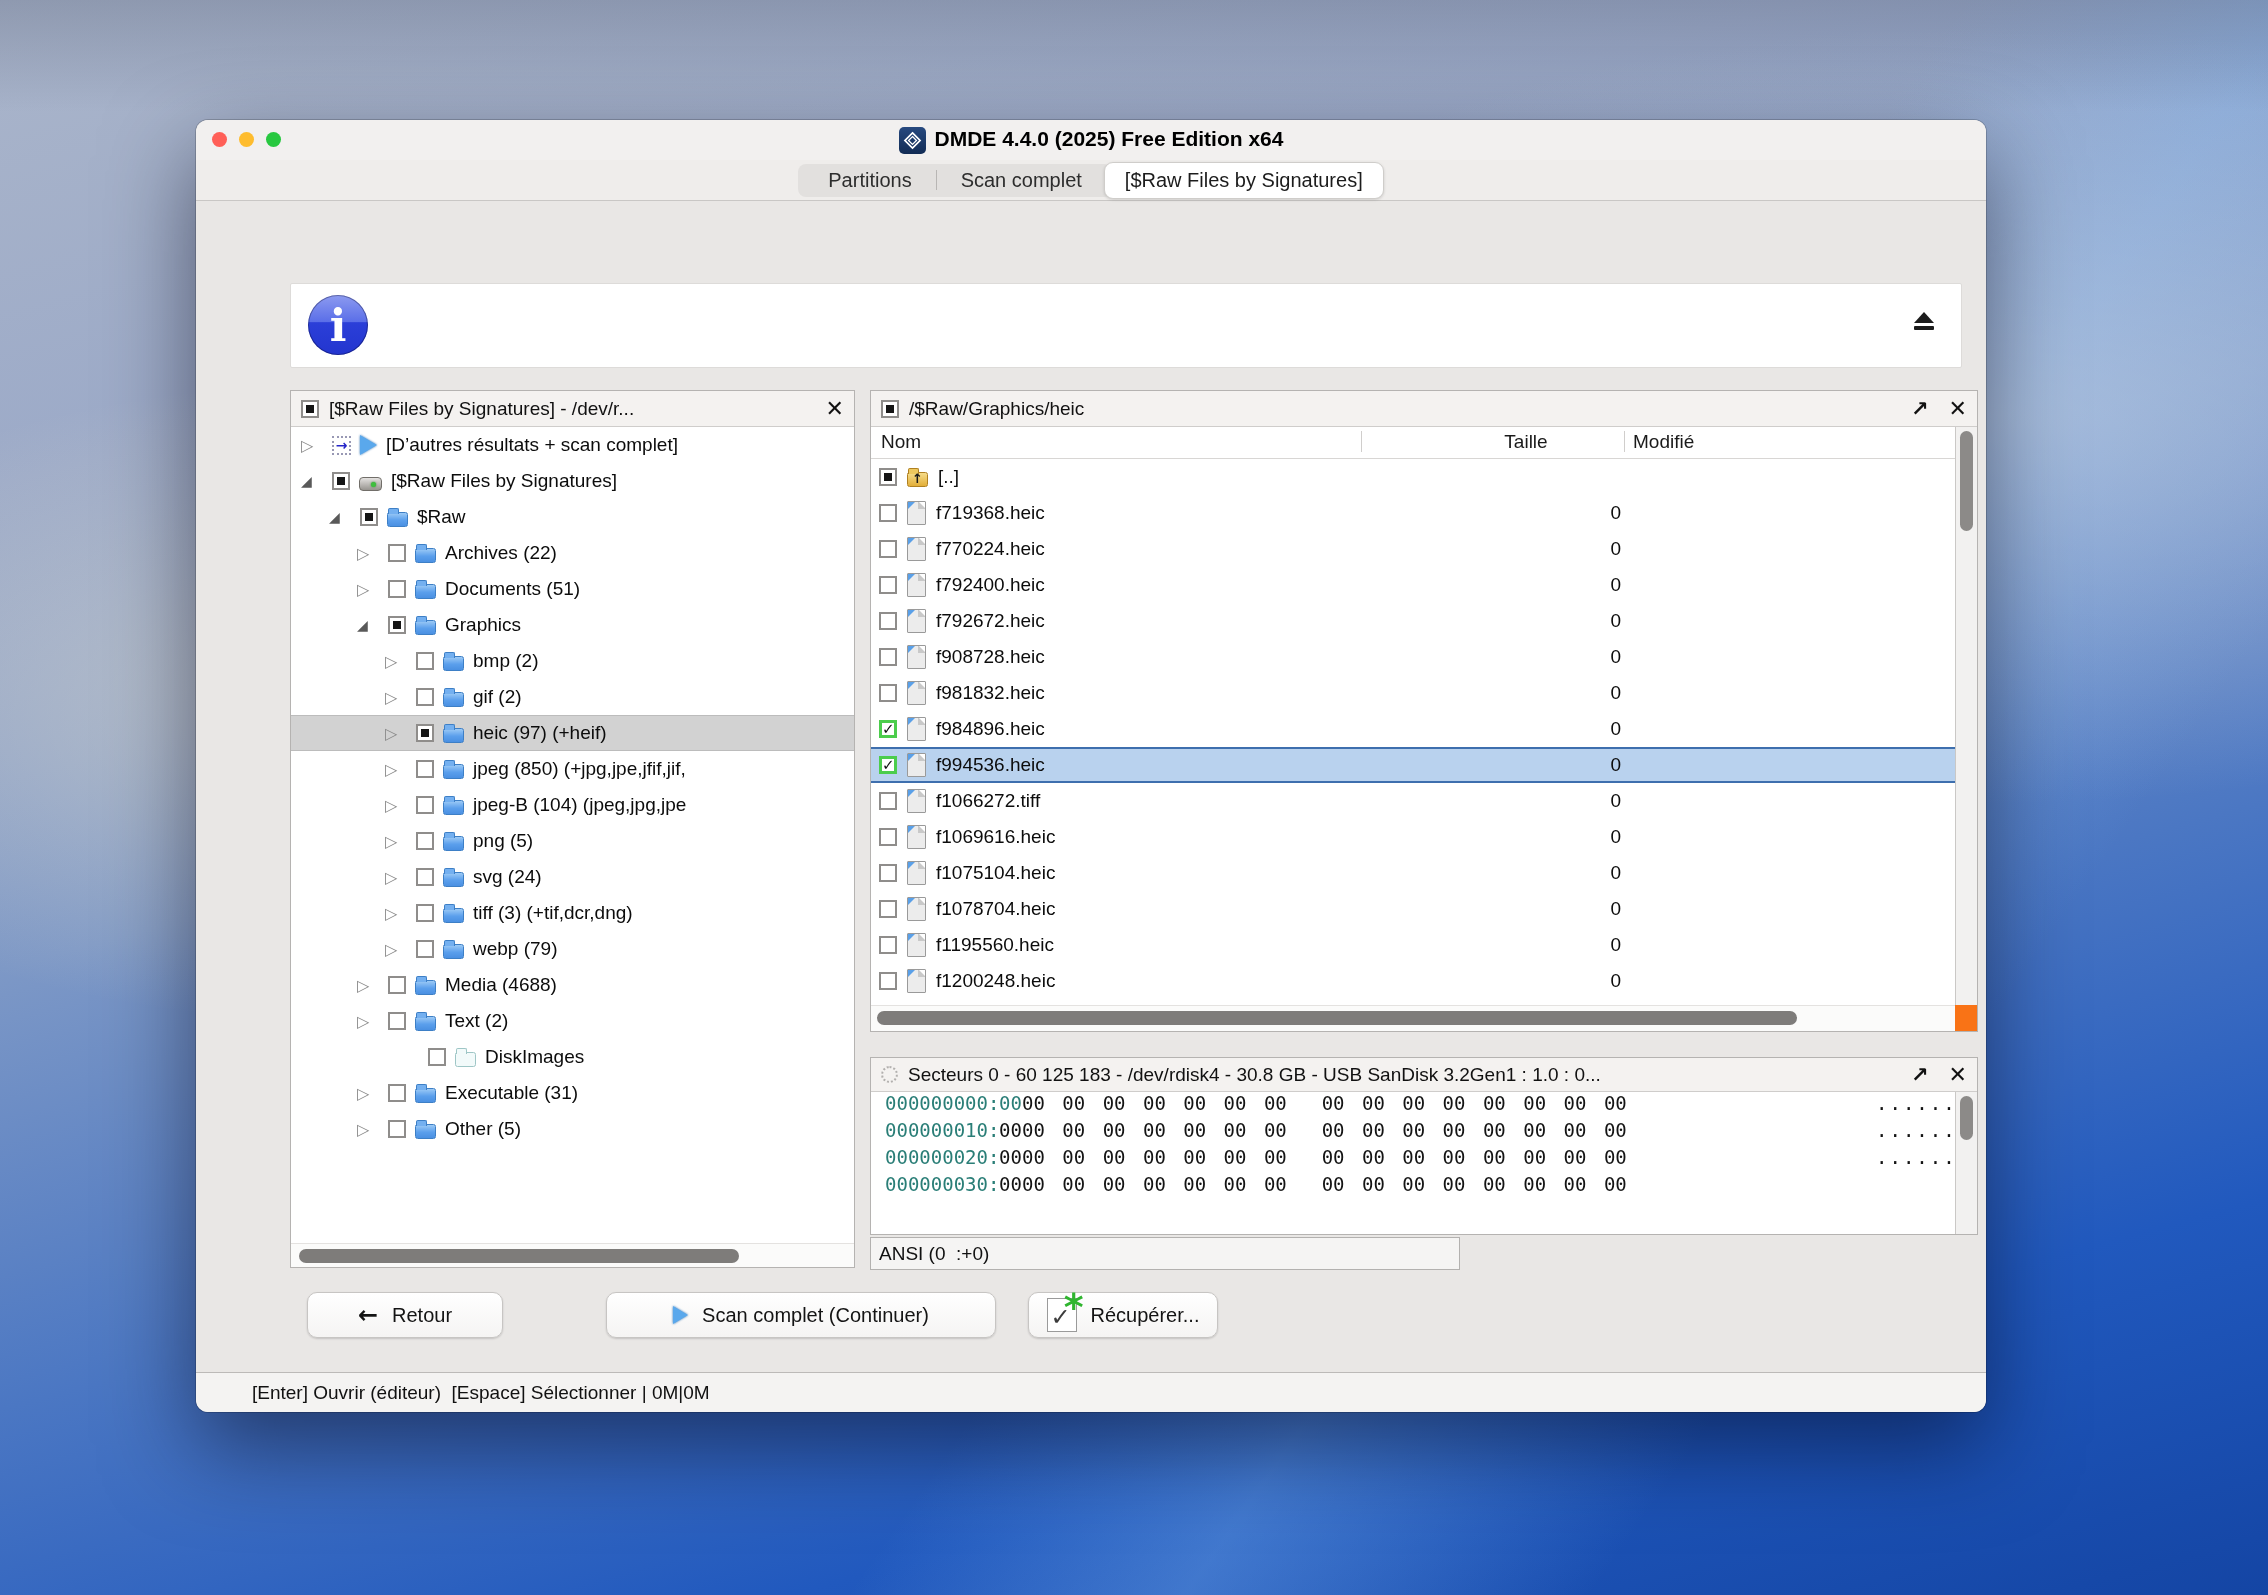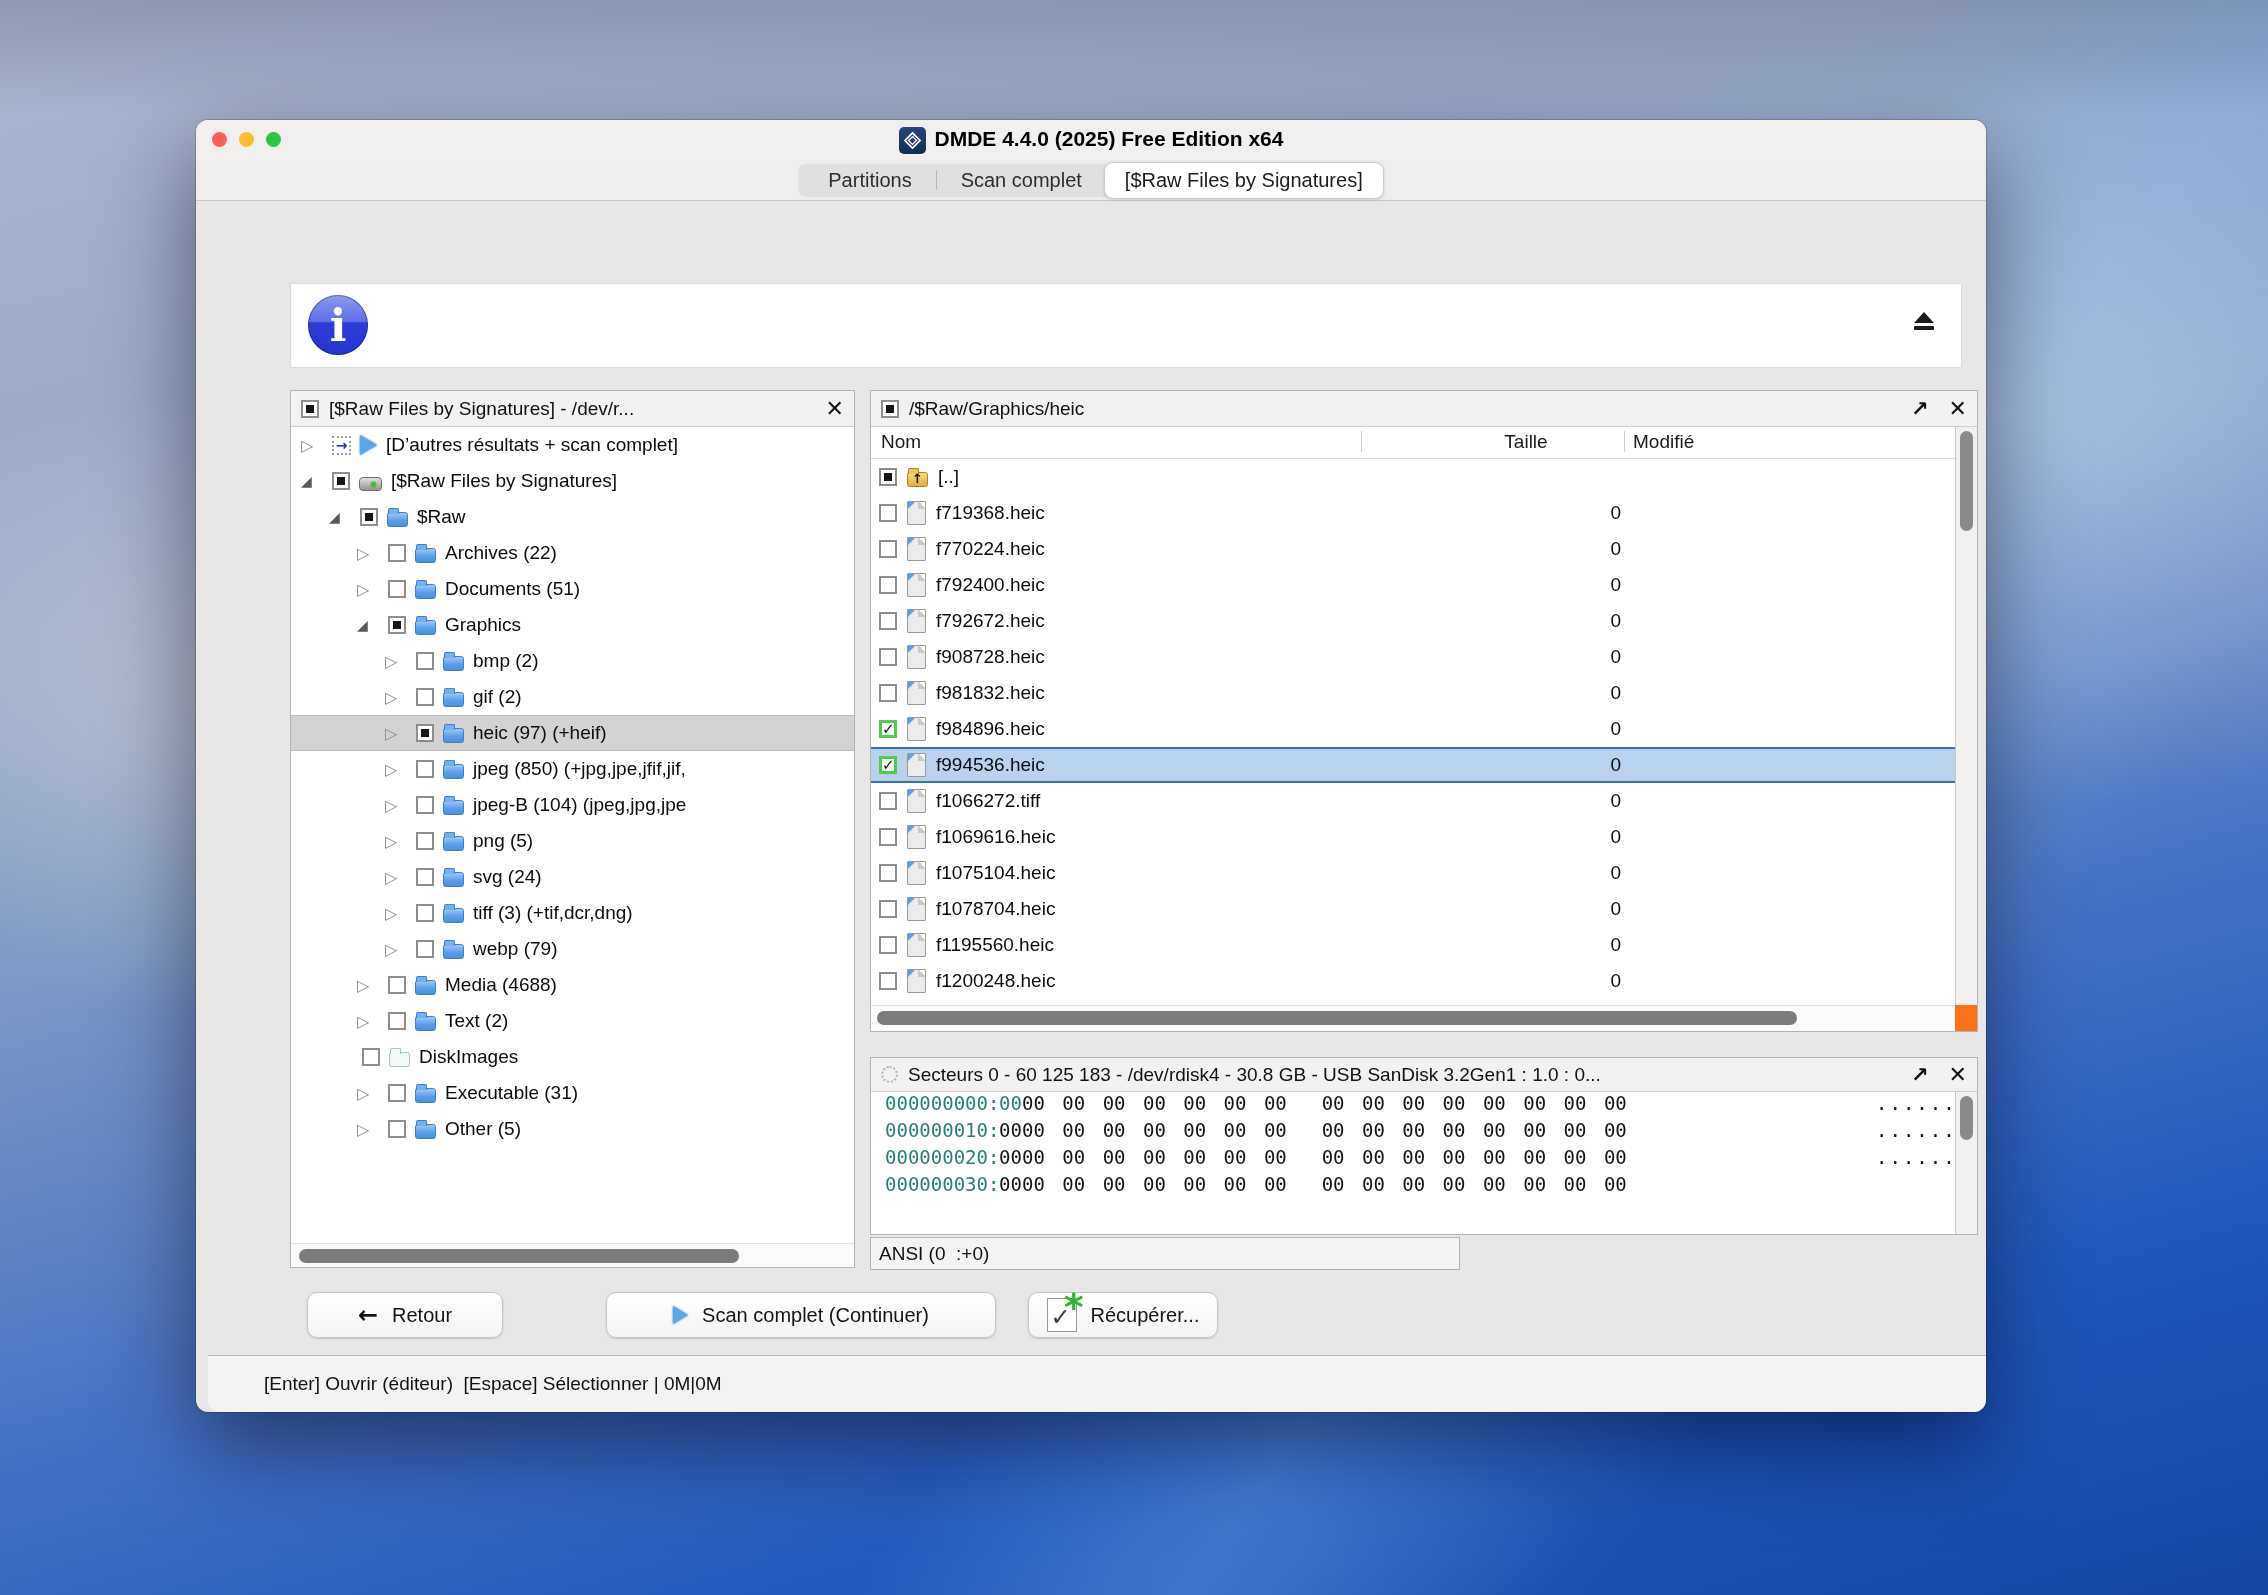--- a/index.html
+++ b/index.html
@@ -145,21 +145,21 @@
   .scell.right { flex:1; border-left:none; }
   
   .btn { position:absolute; top:1172px; height:46px; background:linear-gradient(180deg,#ffffff,#f5f4f3);
     border:1px solid #c7c5c3; border-radius:10px; box-shadow:0 1px 2px rgba(0,0,0,.16);
     display:flex; align-items:center; justify-content:center; gap:14px; font-size:20px; color:#141414; }
   #btnBack { left:111px; width:196px; }
   #btnScan { left:382px; width:390px;margin-left:28px; }
   #btnRecover { left:832px; width:190px; }
   .backarrow { font-family:"DejaVu Sans", sans-serif; font-weight:900; font-size:24px; line-height:20px; }
   
-  .footer { position:absolute; left:12px; right:0; bottom:0; height:57px; background:#f4f3f2;
+  .footer { position:absolute; left:0; right:0; bottom:0; height:40px; background:#f4f3f2;
     border-top:1px solid #bcbab8; border-radius:0 0 12px 12px; display:flex; align-items:center; }
   .footer span { margin-left:56px; font-size:19px; color:#111; white-space:pre; }
 </style>
 </head>
 <body>
 
 <div class="desktop">
   <div class="window">
 
     <div class="titlebar">
@@ -300,21 +300,21 @@
             <span class="cb"></span>
             <span class="ifolder"></span>
             <span>Media (4688)</span>
           </div>
           <div class="trow" style="padding-left: 66px;">
             <span class="exp">▷</span>
             <span class="cb"></span>
             <span class="ifolder"></span>
             <span>Text (2)</span>
           </div>
-          <div class="trow" style="padding-left: 40px;">
+          <div class="trow" style="padding-left: 106px;">
             <span class="exp"></span>
             <span class="cb"></span>
             <span class="ifolder pale"></span>
             <span>DiskImages</span>
           </div>
           <div class="trow" style="padding-left: 66px;">
             <span class="exp">▷</span>
             <span class="cb"></span>
             <span class="ifolder"></span>
             <span>Executable (31)</span>

